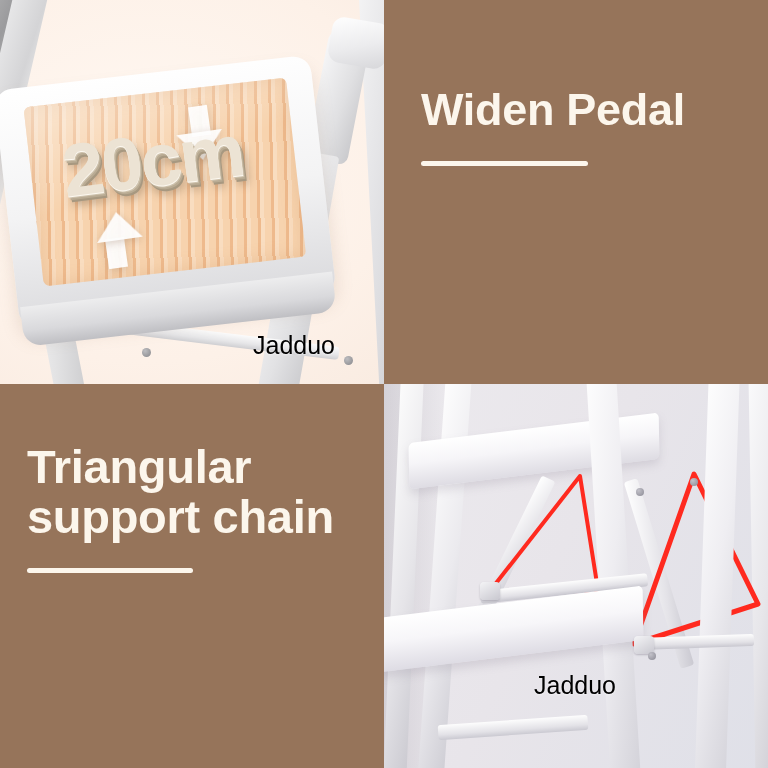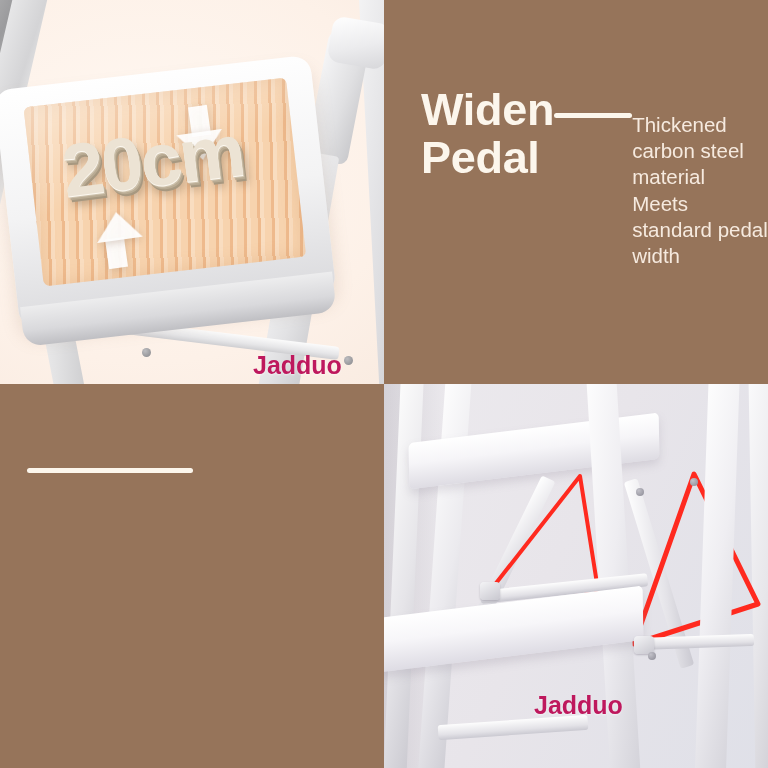--- a/index.html
+++ b/index.html
@@ -16,21 +16,21 @@
     grid-template-columns:384px 384px;
     grid-template-rows:384px 384px;
     background:#ffffff;
   }
   .cell{position:relative;overflow:hidden;}
 
   
   .panel{
     background:#96745a;
     display:flex;
-    flex-direction:row;
+    flex-direction:column;
     justify-content:flex-start;
   }
   .panel-tr{padding:86px 0 0 37px;}
   .panel-bl{padding:58px 0 0 27px;}
 
   .headline{
     color:#FCF6EC;
     font-weight:bold;
     line-height:1.06;
     letter-spacing:-0.3px;
@@ -294,26 +294,25 @@
     position:absolute;width:8px;height:8px;border-radius:50%;
     background:radial-gradient(circle at 34% 32%,#c2c1c9,#8b8a94);
   }
   
   .tri-red{position:absolute;}
   .tri-red svg{display:block;}
 
   
   .watermark{
     position:absolute;
-    color:#be185d;
-    font-weight:bold;
+    color:#000000;
+    font-weight:normal;
     letter-spacing:0px;
     text-shadow:0 1px 2px rgba(255,255,255,.55);
     user-select:none;
-    margin-top:20px;
   }
   .wm-tl{left:253px;top:331px;font-size:25px;}
   .wm-br{left:150px;top:287px;font-size:25px;}
 </style>
 </head>
 <body>
 
 <div class="page">
 
   <div class="cell photo-pedal">
@@ -346,25 +345,25 @@
 
       <div class="cm-label">20cm</div>
 
       <div class="watermark wm-tl">Jadduo</div>
     </div>
   </div>
 
   <div class="cell panel panel-tr">
     <h2 class="headline">Widen Pedal</h2>
     <div class="accent-rule"></div>
-    <p class="body-text">Thickened carbon steel material
-Meets standard pedal width</p>
   </div>
 
   <div class="cell panel panel-bl">
+    <h2 class="headline">Triangular
+support chain</h2>
     <div class="accent-rule"></div>
   </div>
 
   <div class="cell photo-chain">
     <div class="chain-bg"></div>
     <div class="wall-shadow"></div>
 
     <div class="cbar c-rail-far"></div>
     <div class="cbar c-leg-left"></div>
     <div class="cbar c-leg-farright"></div>

